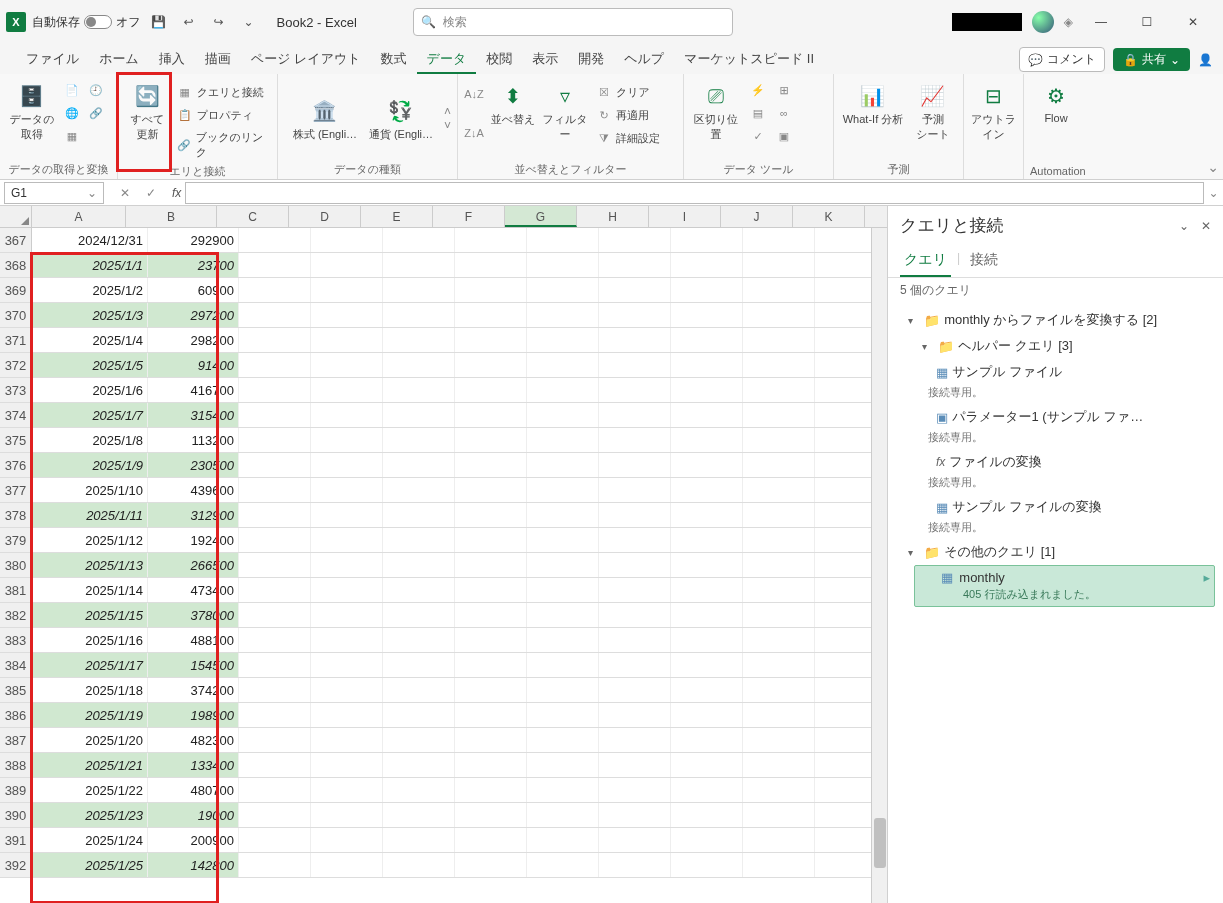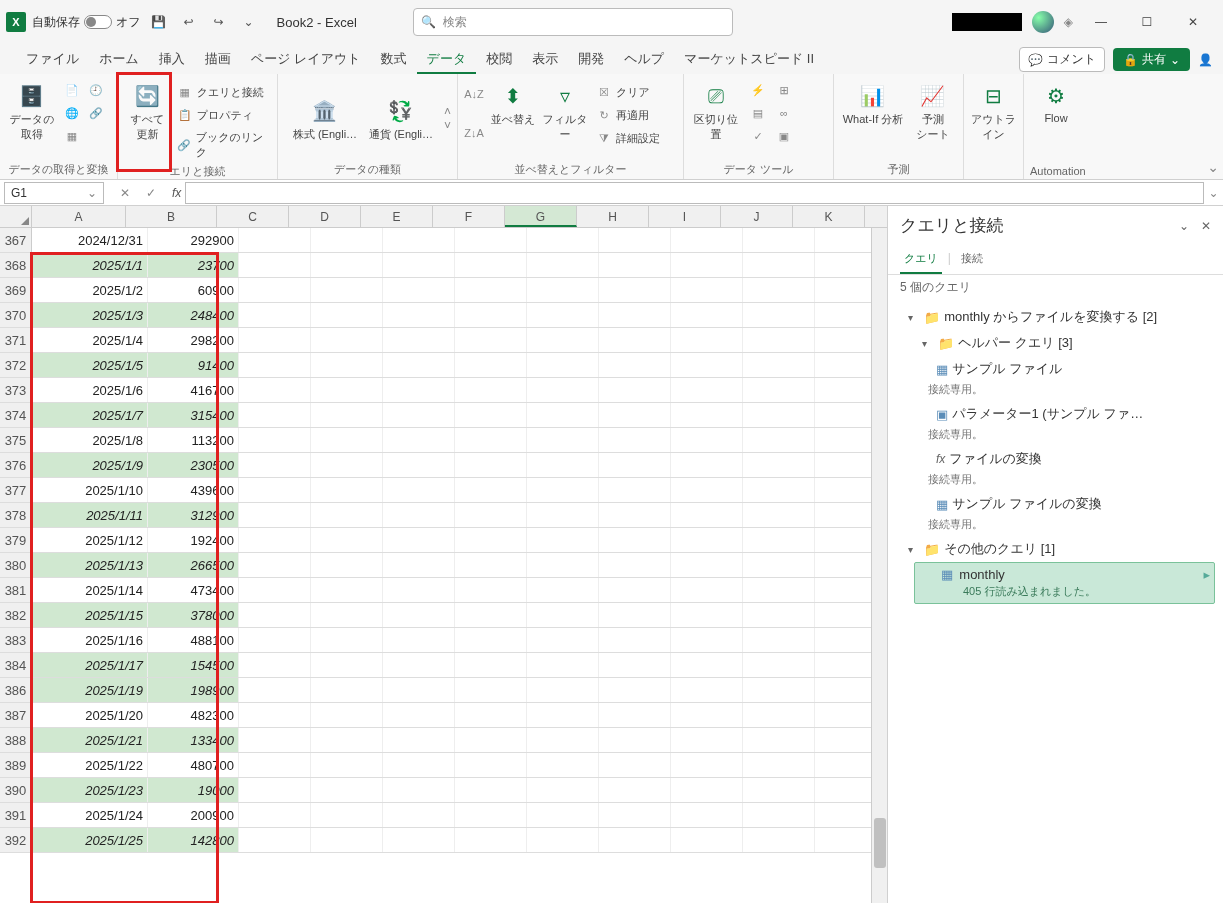--- a/index.html
+++ b/index.html
@@ -67,21 +67,21 @@
   .red-box { position:absolute; border:3px solid #e02020; pointer-events:none; }
   .vscroll { position:absolute; right:0; top:22px; bottom:0; width:16px; background:#f0f0f0; border-left:1px solid #ccc;}
   .vscroll-thumb { position:absolute; left:2px; width:12px; background:#c0c0c0; border-radius:3px;}
   
   
   .pane { width:340px; border-left:1px solid #d0d0d0; background:#fff; display:flex; flex-direction:column;}
   .pane-header { display:flex; align-items:center; padding:8px 12px; }
   .pane-title { font-size:17px; font-weight:500; color:#333; }
   .pane-header-right { margin-left:auto; display:flex; gap:12px; color:#666;}
   .pane-tabs { display:flex; padding:0 12px; gap:4px; border-bottom:1px solid #ddd;}
-  .pane-tab { padding:6px 4px; font-size:11px; color:#107c41; cursor:pointer;}
+  .pane-tab { padding:6px 4px; font-size:14px; color:#107c41; cursor:pointer;}
   .pane-tab.active { border-bottom:2px solid #107c41; font-weight:500;}
   .pane-tab.inactive { color:#666; }
   .pane-sub { padding:4px 12px; font-size:12px; color:#666;}
   .tree { padding:4px 8px; font-size:13px; }
   .tree-item { padding:4px 4px 4px 0; display:flex; align-items:center; gap:4px; cursor:pointer;}
   .tree-caret { width:12px; color:#666; font-size:10px;}
   .tree-folder { color:#d9a420;}
   .tree-table { color:#5b8db8;}
   .tree-fx { color:#666; font-style:italic; font-size:12px;}
   .tree-sub { font-size:11px; color:#777; padding-left:32px; padding-bottom:4px;}
@@ -399,21 +399,21 @@
           <div class="cell cOther"></div>
           <div class="cell cOther"></div>
           <div class="cell cOther"></div>
           <div class="cell cOther"></div>
           <div class="cell cOther"></div>
           <div class="cell cOther"></div>
         </div>
         <div class="row banded">
           <div class="row-h">370</div>
           <div class="cell cA">2025/1/3</div>
-          <div class="cell cB">248400</div>
+          <div class="cell cB">297200</div>
           <div class="cell cOther"></div>
           <div class="cell cOther"></div>
           <div class="cell cOther"></div>
           <div class="cell cOther"></div>
           <div class="cell cOther"></div>
           <div class="cell cOther"></div>
           <div class="cell cOther"></div>
           <div class="cell cOther"></div>
           <div class="cell cOther"></div>
         </div>
@@ -596,20 +596,34 @@
           <div class="cell cOther"></div>
           <div class="cell cOther"></div>
           <div class="cell cOther"></div>
           <div class="cell cOther"></div>
           <div class="cell cOther"></div>
         </div>
         <div class="row banded">
           <div class="row-h">384</div>
           <div class="cell cA">2025/1/17</div>
           <div class="cell cB">154500</div>
+          <div class="cell cOther"></div>
+          <div class="cell cOther"></div>
+          <div class="cell cOther"></div>
+          <div class="cell cOther"></div>
+          <div class="cell cOther"></div>
+          <div class="cell cOther"></div>
+          <div class="cell cOther"></div>
+          <div class="cell cOther"></div>
+          <div class="cell cOther"></div>
+        </div>
+        <div class="row">
+          <div class="row-h">385</div>
+          <div class="cell cA">2025/1/18</div>
+          <div class="cell cB">374200</div>
           <div class="cell cOther"></div>
           <div class="cell cOther"></div>
           <div class="cell cOther"></div>
           <div class="cell cOther"></div>
           <div class="cell cOther"></div>
           <div class="cell cOther"></div>
           <div class="cell cOther"></div>
           <div class="cell cOther"></div>
           <div class="cell cOther"></div>
         </div>

